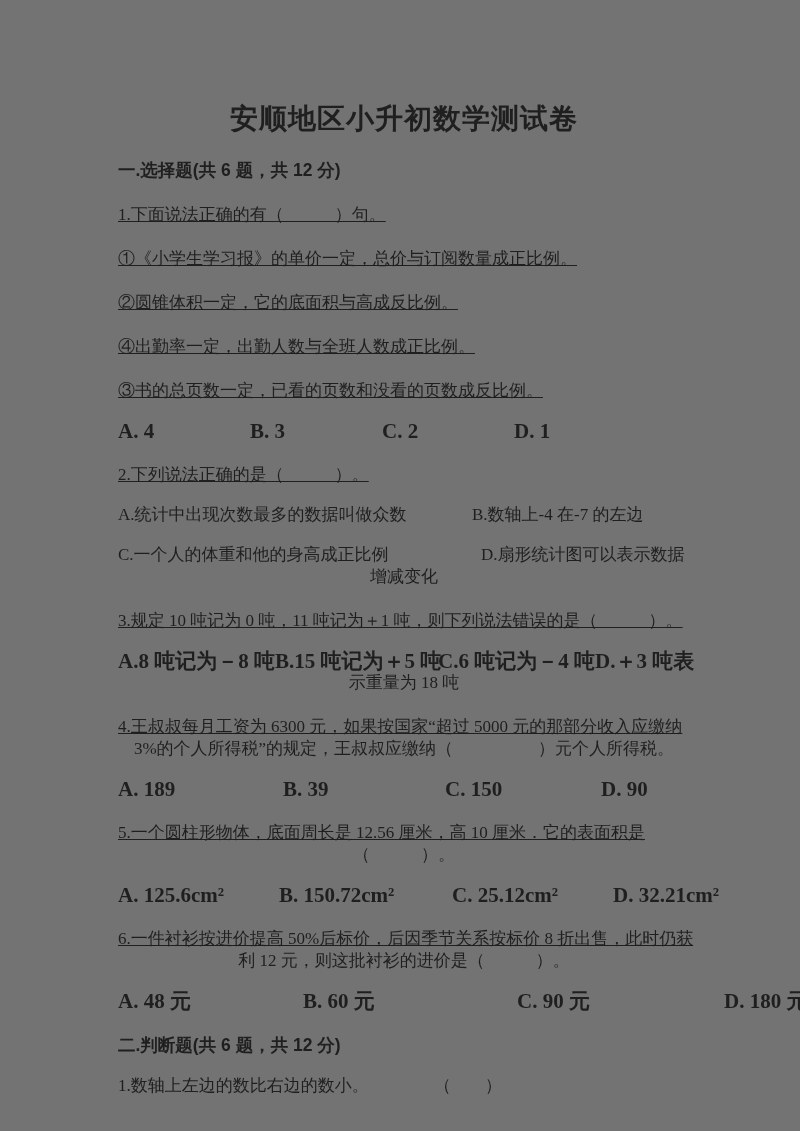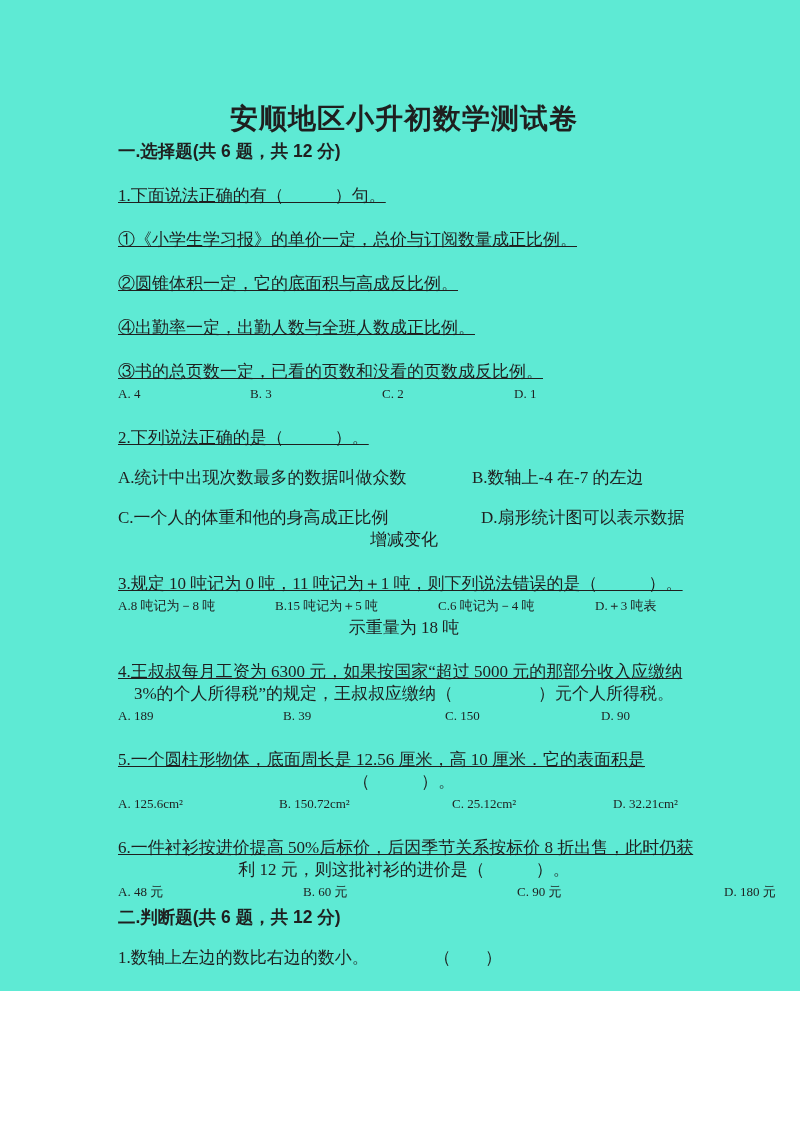--- a/index.html
+++ b/index.html
@@ -1,20 +1,20 @@
 <!DOCTYPE html>
 <html><head>
 <meta charset="utf-8">
 <style>
   html, body { margin: 0; padding: 0; }
   .page {
     position: relative;
     width: 800px;
-    height: 991px;
-    background: #5eead4;
+    height: 1131px;
+    background: #737373;
     font-family: "Liberation Serif", "DejaVu Serif", serif;
     color: #1f1f1f;
     overflow: hidden;
   }
   .content {
     box-sizing: border-box;
     padding: 101px 110px 0 118px;
   }
   .title {
     margin: 0;
@@ -23,21 +23,21 @@
     font-weight: 700;
     text-align: center;
     letter-spacing: 1px;
     white-space: pre;
   }
   .sec-heading {
     font-family: "Liberation Sans", "DejaVu Sans", sans-serif;
     font-size: 17.5px;
     line-height: 24px;
     font-weight: 700;
-    margin-top: 2px;
+    margin-top: 21px;
     white-space: pre;
   }
   .line {
     font-size: 17px;
     line-height: 22px;
     margin-top: 22px;
     white-space: pre;
     text-decoration: underline;
   }
   .cont {
@@ -52,23 +52,25 @@
     font-size: 17px;
     line-height: 22px;
     margin-top: 18px;
     white-space: pre;
   }
   .left-354 { flex: 0 0 354px; }
   .left-363 { flex: 0 0 363px; }
   .left-316 { flex: 0 0 316px; }
   .opts {
     display: grid;
-    font-size: 13px;
+    font-size: 21px;
     line-height: 22px;
+    margin-top: 18px;
     white-space: pre;
+    font-weight: bold;
   }
   .opts-q1 { grid-template-columns: 132px 132px 132px auto; }
   .opts-q3 { grid-template-columns: 157px 163px 157px auto; }
   .opts-q4 { grid-template-columns: 165px 162px 156px auto; }
   .opts-q5 { grid-template-columns: 149px 161px 149px auto; gap: 12px; }
   .opts-q6 { grid-template-columns: 149px 178px 171px auto; gap: 36px; }
 </style>
 </head>
 <body>
 

